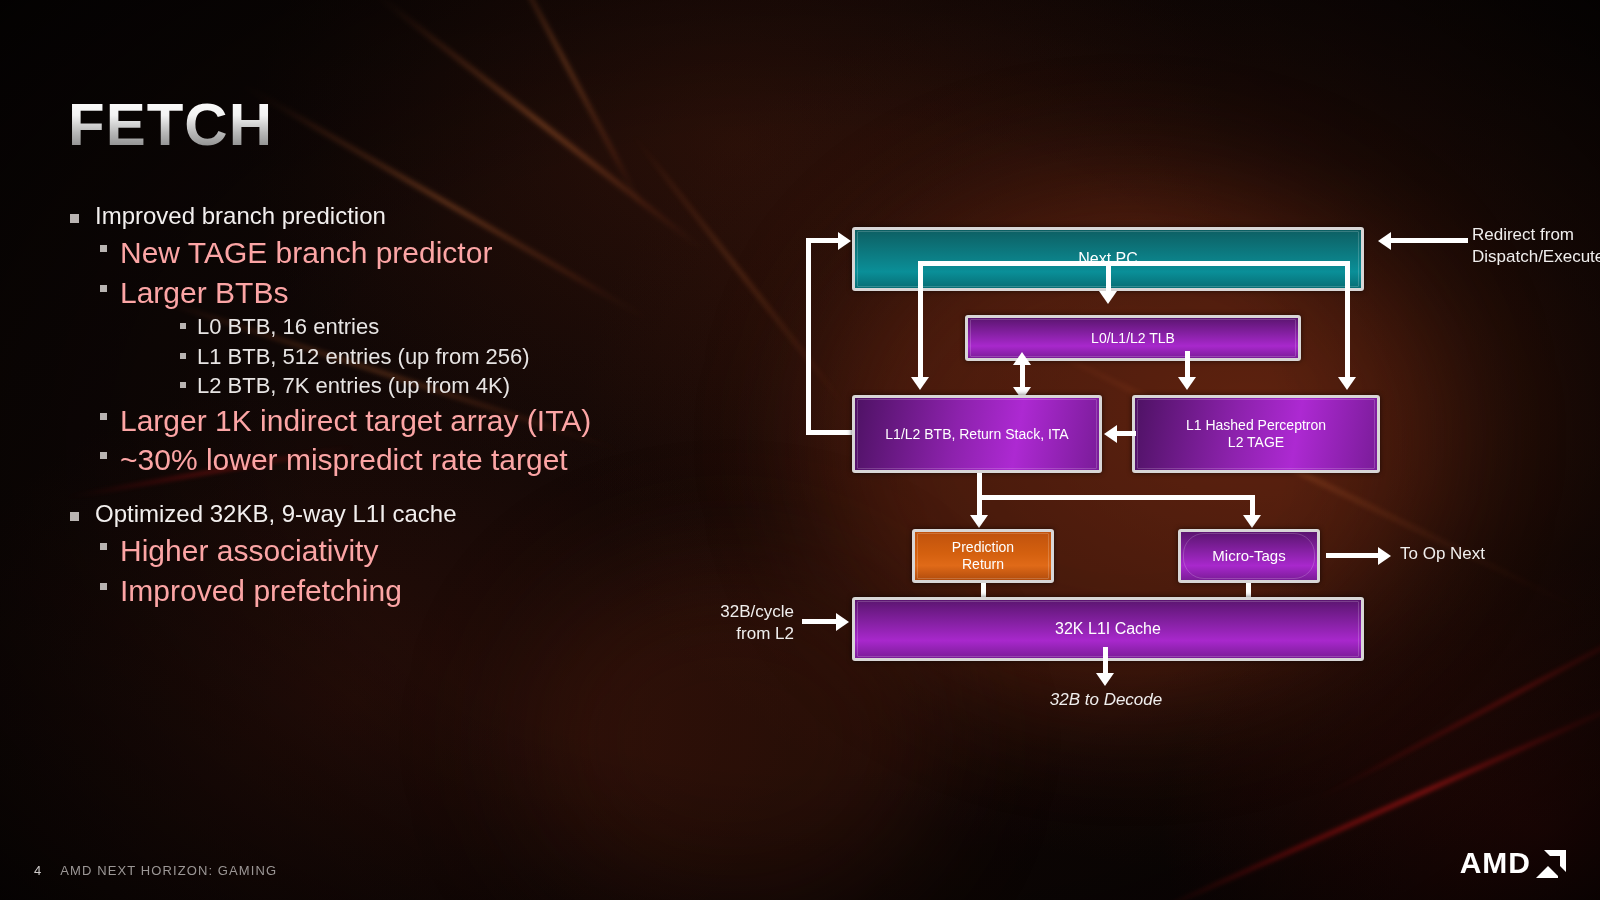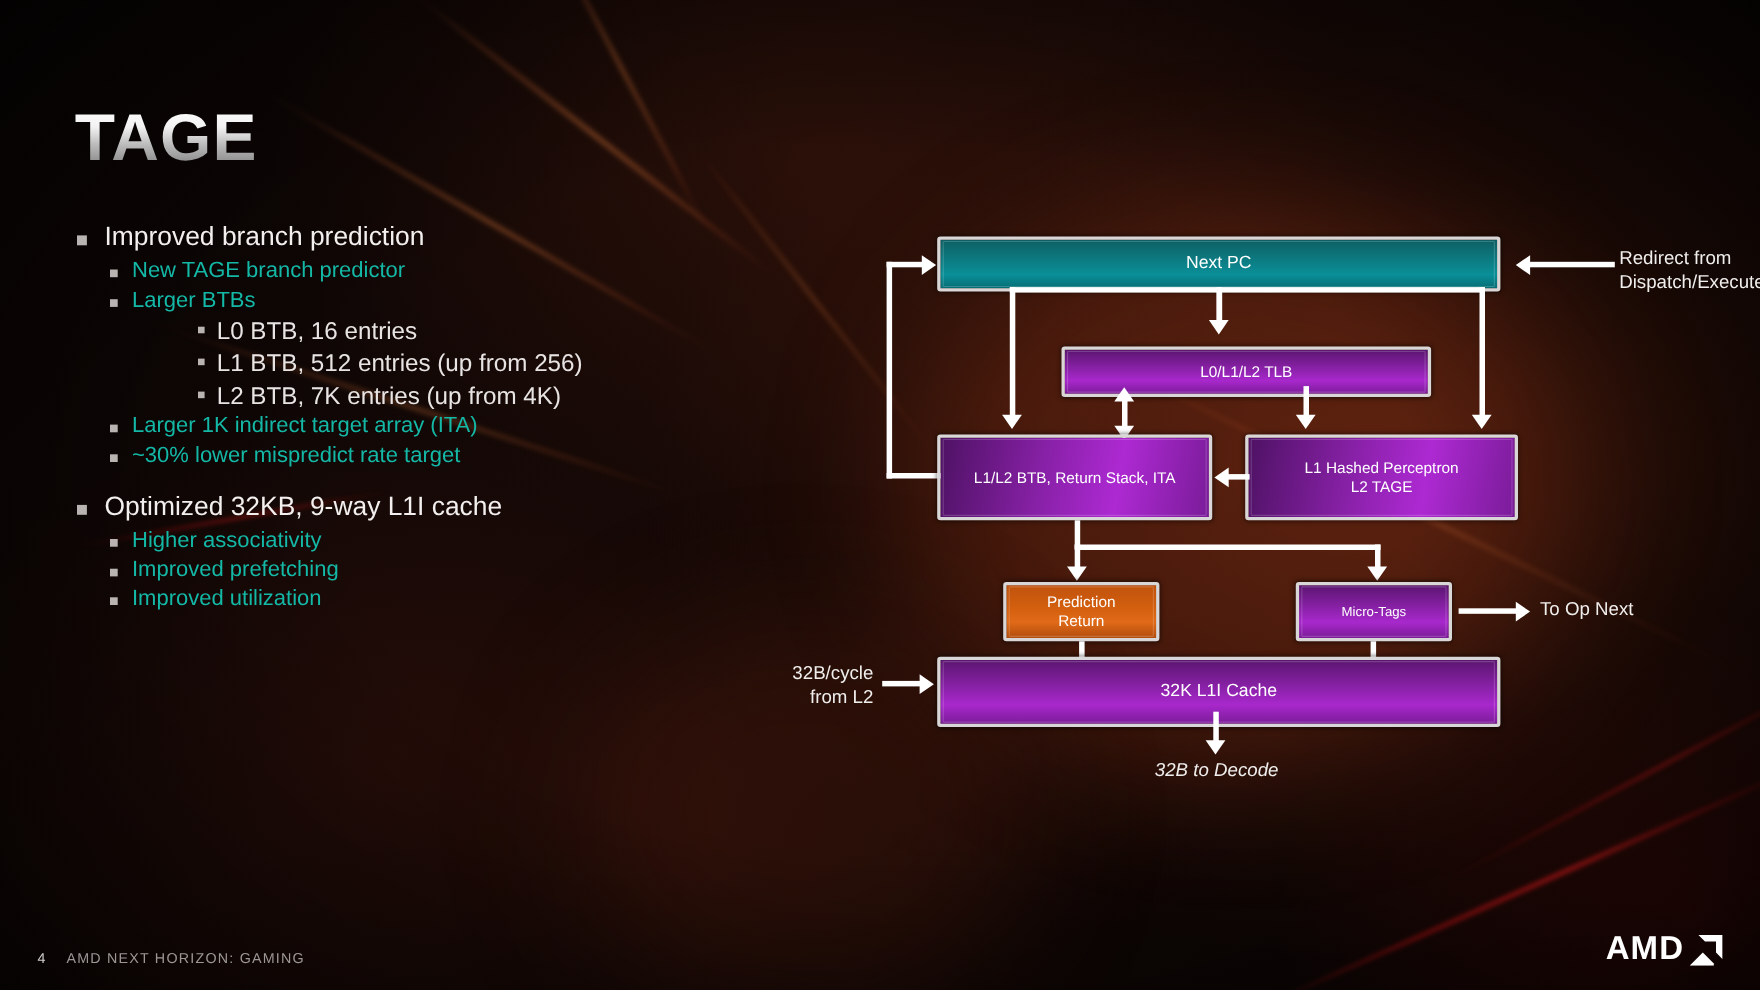--- a/index.html
+++ b/index.html
@@ -66,21 +66,21 @@
   
   #bullets{position:absolute;left:70px;top:200px;width:620px;}
   .bl{display:flex;align-items:flex-start;color:#eceaea;}
   .mk{
     display:inline-block;background:#b9b4b2;flex:none;
   }
   .bl.lv1{margin-bottom:2px;}
   .bl.lv1 .mk{width:9px;height:9px;margin-top:14px;margin-right:16px;}
   .bl.lv1 .tx{font-size:24px;line-height:1.3;color:#f2efee;}
   .bl.lv2 .mk{width:7px;height:7px;margin-top:12px;margin-right:13px;margin-left:30px;}
-  .bl.lv2 .tx{font-size:20px;line-height:1.32;color:#14b8a6;}
+  .bl.lv2 .tx{font-size:30px;line-height:1.32;color:#fca5a5;}
   .bl.lv3 .mk{width:6px;height:6px;margin-top:11px;margin-right:11px;margin-left:110px;}
   .bl.lv3 .tx{font-size:22px;line-height:1.34;color:#e7e4e3;}
   .sp{height:18px;}
 
   
   #diagram{position:absolute;left:700px;top:195px;width:900px;height:540px;}
   .box{
     position:absolute;box-sizing:border-box;
     border:3px solid #d8d6d6;
     border-radius:3px;
@@ -131,21 +131,21 @@
     <div class="streak s3"></div>
     <div class="streak s4"></div>
     <div class="streak s5"></div>
     <div class="streak s6"></div>
     <div class="streak-red r1"></div>
     <div class="streak-red r2"></div>
     <div class="streak-red r3"></div>
   </div>
   <div class="bg-layer vignette"></div>
 
-  <div id="title">TAGE</div>
+  <div id="title">FETCH</div>
 
   <div id="bullets">
       <div class="bl lv1">
         <span class="mk"></span>
         <span class="tx">Improved branch prediction</span>
       </div>
       <div class="bl lv2">
         <span class="mk"></span>
         <span class="tx">New TAGE branch predictor</span>
       </div>
@@ -179,29 +179,25 @@
         <span class="tx">Optimized 32KB, 9-way L1I cache</span>
       </div>
       <div class="bl lv2">
         <span class="mk"></span>
         <span class="tx">Higher associativity</span>
       </div>
       <div class="bl lv2">
         <span class="mk"></span>
         <span class="tx">Improved prefetching</span>
       </div>
-      <div class="bl lv2">
-        <span class="mk"></span>
-        <span class="tx">Improved utilization</span>
-      </div>
     </div>
 
   <div id="diagram">
 
-    <div class="box teal" style="left:152px;top:20px;width:512px;height:50px;">
+    <div class="box teal" style="left:152px;top:32px;width:512px;height:64px;">
       <span class="lbl" style="font-size:16px;">Next PC</span>
     </div>
 
     <div class="arrow" style="left:690px;top:43px;width:78px;height:5px;"></div>
     <div class="ah left" style="left:678px;top:37px;"></div>
     <div class="note" style="left:772px;top:29px;width:160px;text-align:left;">
       <div>Redirect from</div>
       <div>Dispatch/Execute</div>
     </div>
 
@@ -255,21 +251,21 @@
     <div class="ah down" style="left:543px;top:320px;"></div>
 
     <div class="box orange" style="left:212px;top:334px;width:142px;height:54px;">
       <span class="lbl" style="font-size:14px;flex-direction:column;">
         <span>Prediction</span>
         <span>Return</span>
       </span>
     </div>
 
     <div class="box purple" style="left:478px;top:334px;width:142px;height:54px;">
-      <span class="lbl" style="font-size:12px;">Micro-Tags</span>
+      <span class="lbl" style="font-size:15px;border-radius:21px;">Micro-Tags</span>
     </div>
 
     <div class="arrow" style="left:626px;top:358px;width:56px;height:5px;"></div>
     <div class="ah right" style="left:678px;top:352px;"></div>
     <div class="note" style="left:700px;top:348px;width:130px;text-align:left;">To Op Next</div>
 
     <div class="arrow" style="left:281px;top:388px;width:5px;height:22px;"></div>
     <div class="ah down" style="left:274px;top:406px;"></div>
     <div class="arrow" style="left:546px;top:388px;width:5px;height:22px;"></div>
     <div class="ah down" style="left:539px;top:406px;"></div>

